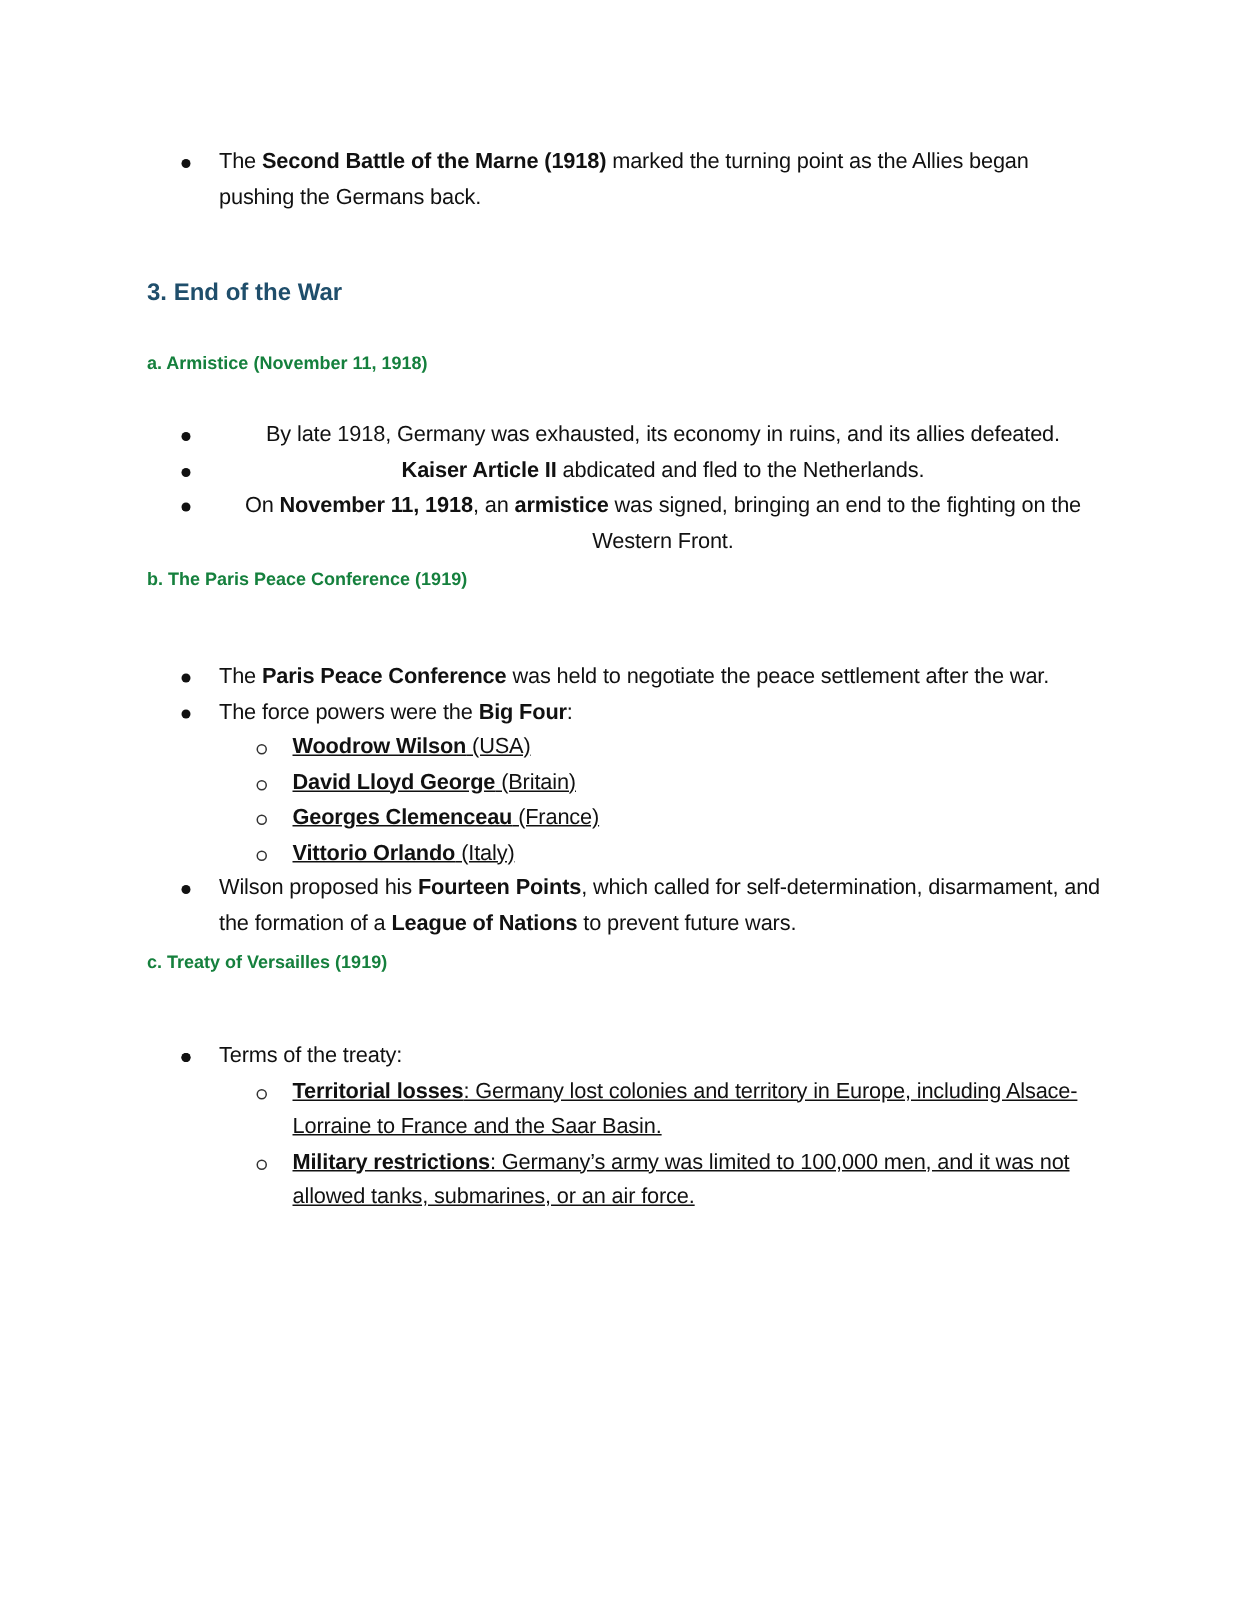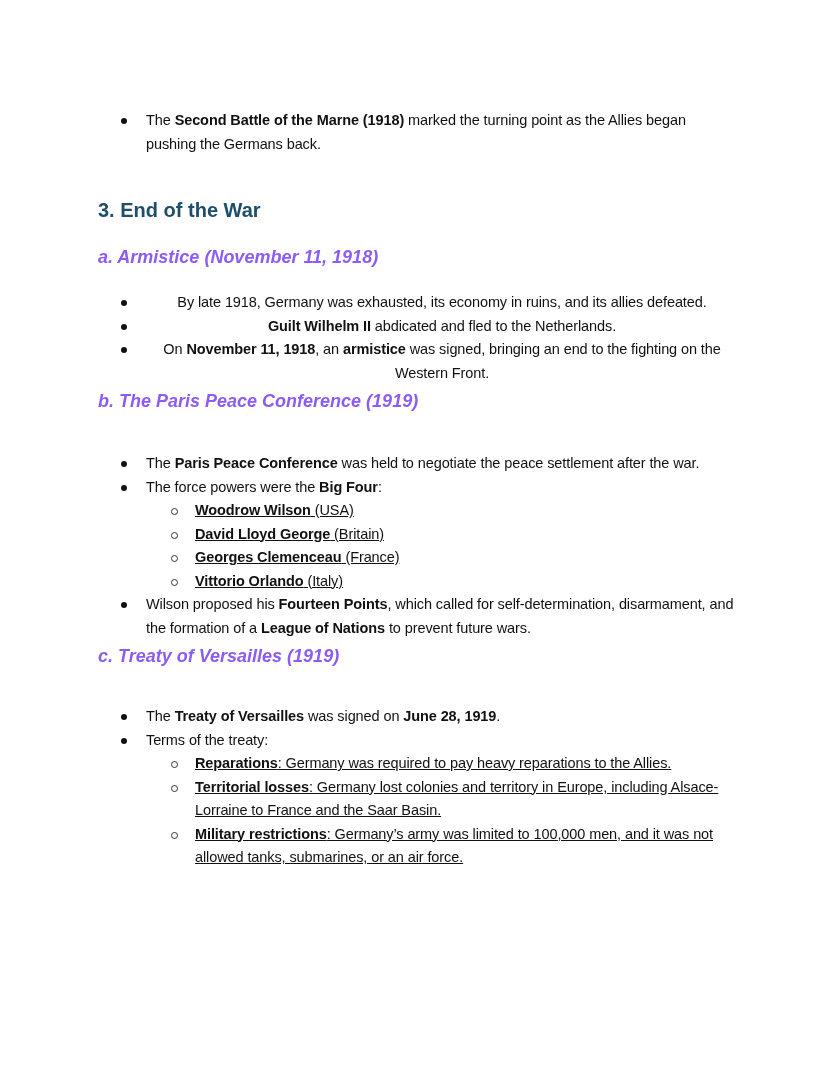--- a/index.html
+++ b/index.html
@@ -13,21 +13,20 @@
       position: relative;
       overflow: hidden;
       font-family: "Liberation Sans", sans-serif;
       color: #111111;
     }
     .page {
       position: absolute;
       left: 0; top: 0;
       width: 828px;
       height: 1005px;
-      margin-top: 12px;
     }
     .para-text {
       font-size: 14.5px;
       line-height: 23.5px;
       letter-spacing: -0.1px;
     }
     ul.l1 {
       list-style: none;
       margin: 0;
       padding: 0;
@@ -65,32 +64,31 @@
       width: 5px;
       height: 5px;
       border-radius: 50%;
       border: 1px solid #333;
       box-sizing: content-box;
     }
     b { font-weight: bold; }
     .h2 {
       position: absolute;
       left: 98px;
-      font-size: 20px;
+      font-size: 16px;
       font-weight: bold;
       color: #1f4e6b;
       margin: 0;
     }
     .h3 {
       position: absolute;
       left: 98px;
-      font-size: 18px;
+      font-size: 12px;
       font-weight: bold;
-      font-style: italic;
-      color: #8b5cf6;
+      color: #15803d;
       margin: 0;
     }
   </style>
 </head>
 <body>
 
 <div class="page">
 
   <ul class="l1 para-text" style="top:97px;">
     <li>
@@ -102,21 +100,21 @@
   <h2 class="h2" style="top:187px;">3. End of the War</h2>
 
   <h3 class="h3" style="top:235px;">a. Armistice (November 11, 1918)</h3>
   <ul class="l1 para-text" style="top:279px;text-align:center;">
     <li>
       <span class="bullet"></span>
       <span><span>By late 1918, Germany was exhausted, its economy in ruins, and its allies defeated.</span></span>
     </li>
     <li>
       <span class="bullet"></span>
-      <span><b>Guilt Wilhelm II</b><span> abdicated and fled to the Netherlands.</span></span>
+      <span><b>Kaiser Article II</b><span> abdicated and fled to the Netherlands.</span></span>
     </li>
     <li>
       <span class="bullet"></span>
       <span><span>On </span><b>November 11, 1918</b><span>, an </span><b>armistice</b><span> was signed, bringing an end to the fighting on the Western Front.</span></span>
     </li>
   </ul>
 
   <h3 class="h3" style="top:379px;">b. The Paris Peace Conference (1919)</h3>
   <ul class="l1 para-text" style="top:440px;">
     <li>
@@ -148,30 +146,25 @@
     <li>
       <span class="bullet"></span>
       <span><span>Wilson proposed his </span><b>Fourteen Points</b><span>, which called for self-determination, disarmament, and the formation of a </span><b>League of Nations</b><span> to prevent future wars.</span></span>
     </li>
   </ul>
 
   <h3 class="h3" style="top:634px;">c. Treaty of Versailles (1919)</h3>
   <ul class="l1 para-text" style="top:693px;">
     <li>
       <span class="bullet"></span>
-      <span><span>The </span><b>Treaty of Versailles</b><span> was signed on </span><b>June 28, 1919</b><span>.</span></span>
     </li>
     <li>
       <span class="bullet"></span>
       <span><span>Terms of the treaty:</span></span>
       <ul class="l2">
-        <li>
-          <span class="circle"></span>
-          <span><b>Reparations</b><span>: Germany was required to pay heavy reparations to the Allies.</span></span>
-        </li>
         <li>
           <span class="circle"></span>
           <span><b>Territorial losses</b><span>: Germany lost colonies and territory in Europe, including Alsace-Lorraine to France and the Saar Basin.</span></span>
         </li>
         <li>
           <span class="circle"></span>
           <span><b>Military restrictions</b><span>: Germany’s army was limited to 100,000 men, and it was not allowed tanks, submarines, or an air force.</span></span>
         </li>
       </ul>
     </li>

